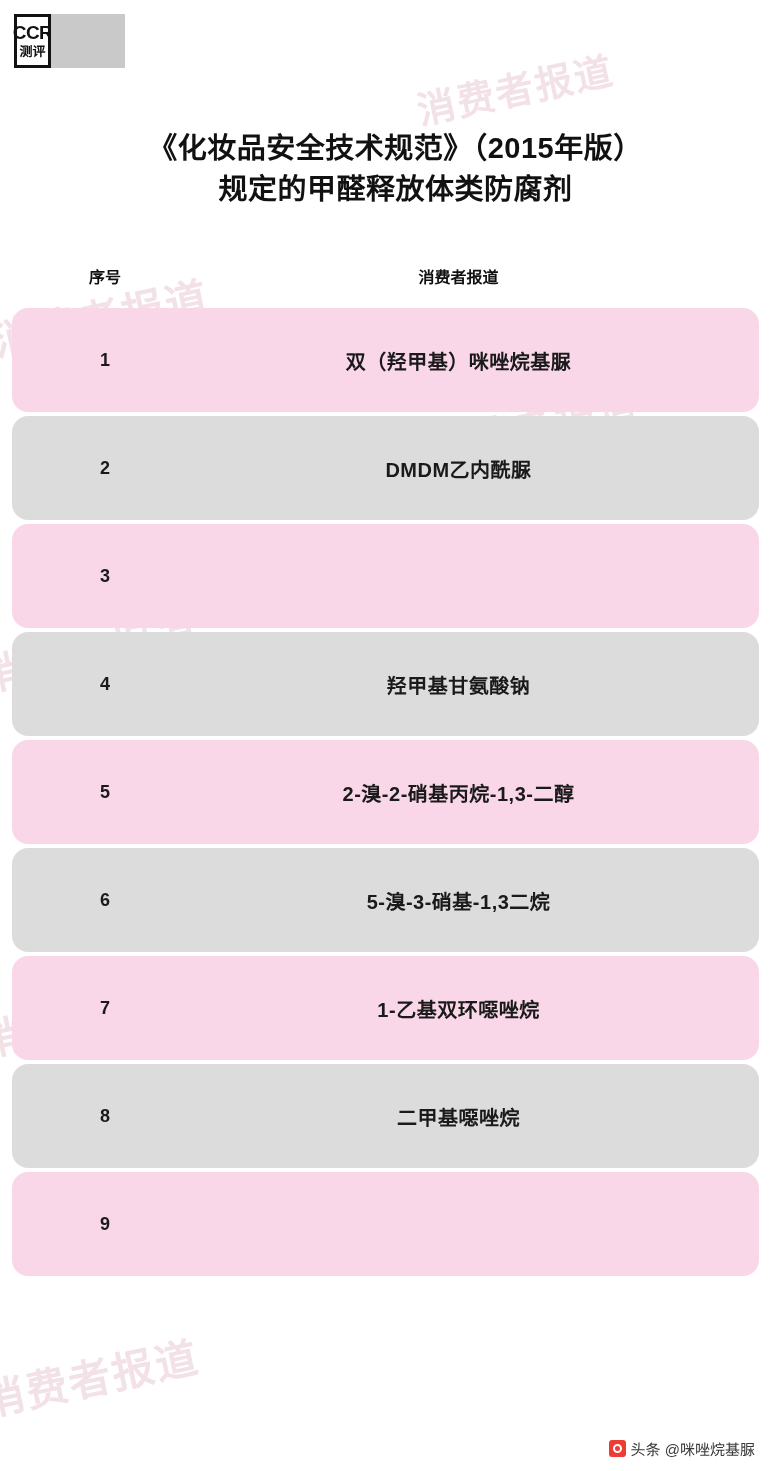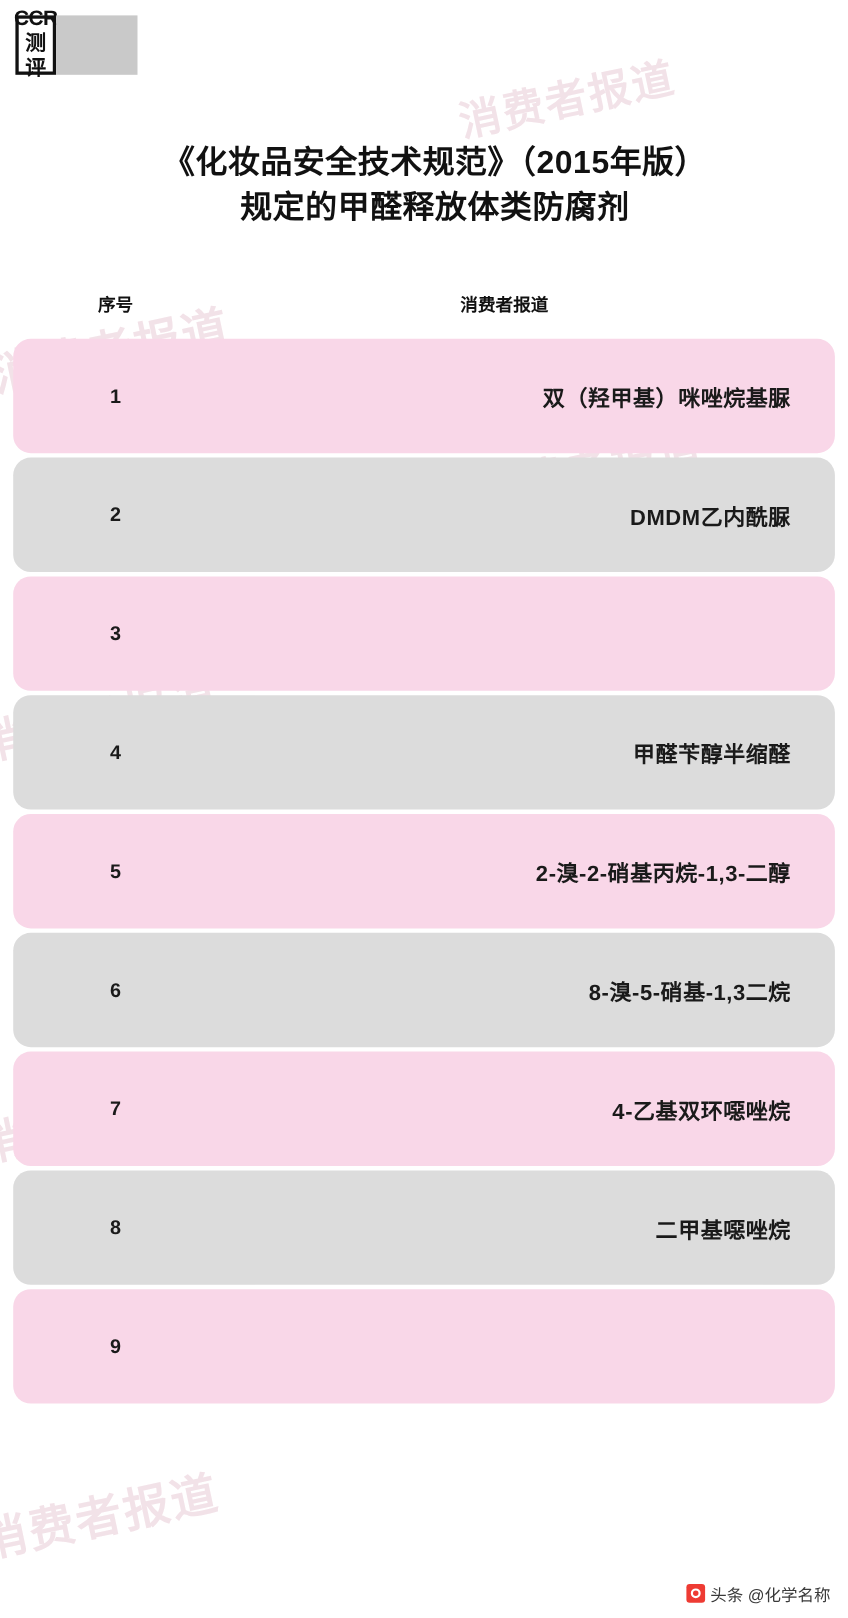--- a/index.html
+++ b/index.html
@@ -56,21 +56,21 @@
     box-sizing: border-box;
   }
   .logo-box .l1 {
     font-size: 19px;
     font-weight: 700;
     line-height: 1;
     color: #111;
     letter-spacing: -0.5px;
   }
   .logo-box .l2 {
-    font-size: 19px;
+    font-size: 13px;
     font-weight: 700;
     line-height: 1.2;
     color: #111;
     margin-top: 2px;
     text-align: center;
   }
   .logo-bar {
     width: 74px;
     height: 54px;
     background: #c9c9c9;
@@ -131,21 +131,21 @@
 
   .cell-num {
     width: 186px;
     text-align: center;
     font-size: 18px;
     font-weight: 700;
     color: #1a1a1a;
   }
   .cell-name {
     flex: 1;
-    text-align: right;
+    text-align: center;
     font-size: 20px;
     font-weight: 700;
     color: #1a1a1a;
     padding-right: 40px;
     letter-spacing: 0.5px;
   }
 
   
   .footer {
     position: absolute;
@@ -218,40 +218,40 @@
       </div>
       <div class="row gray">
         <div class="cell-num">2</div>
         <div class="cell-name">DMDM乙内酰脲</div>
       </div>
       <div class="row pink">
         <div class="cell-num">3</div>
       </div>
       <div class="row gray">
         <div class="cell-num">4</div>
-        <div class="cell-name">甲醛苄醇半缩醛</div>
+        <div class="cell-name">羟甲基甘氨酸钠</div>
       </div>
       <div class="row pink">
         <div class="cell-num">5</div>
         <div class="cell-name">2-溴-2-硝基丙烷-1,3-二醇</div>
       </div>
       <div class="row gray">
         <div class="cell-num">6</div>
-        <div class="cell-name">8-溴-5-硝基-1,3二烷</div>
+        <div class="cell-name">5-溴-3-硝基-1,3二烷</div>
       </div>
       <div class="row pink">
         <div class="cell-num">7</div>
-        <div class="cell-name">4-乙基双环噁唑烷</div>
+        <div class="cell-name">1-乙基双环噁唑烷</div>
       </div>
       <div class="row gray">
         <div class="cell-num">8</div>
         <div class="cell-name">二甲基噁唑烷</div>
       </div>
       <div class="row pink">
         <div class="cell-num">9</div>
       </div>
     </div>
 </div>
 
 <div class="footer">
   <span class="tt-icon"></span>
-  <span>头条 @化学名称</span>
+  <span>头条 @咪唑烷基脲</span>
 </div>
 
 </body></html>

